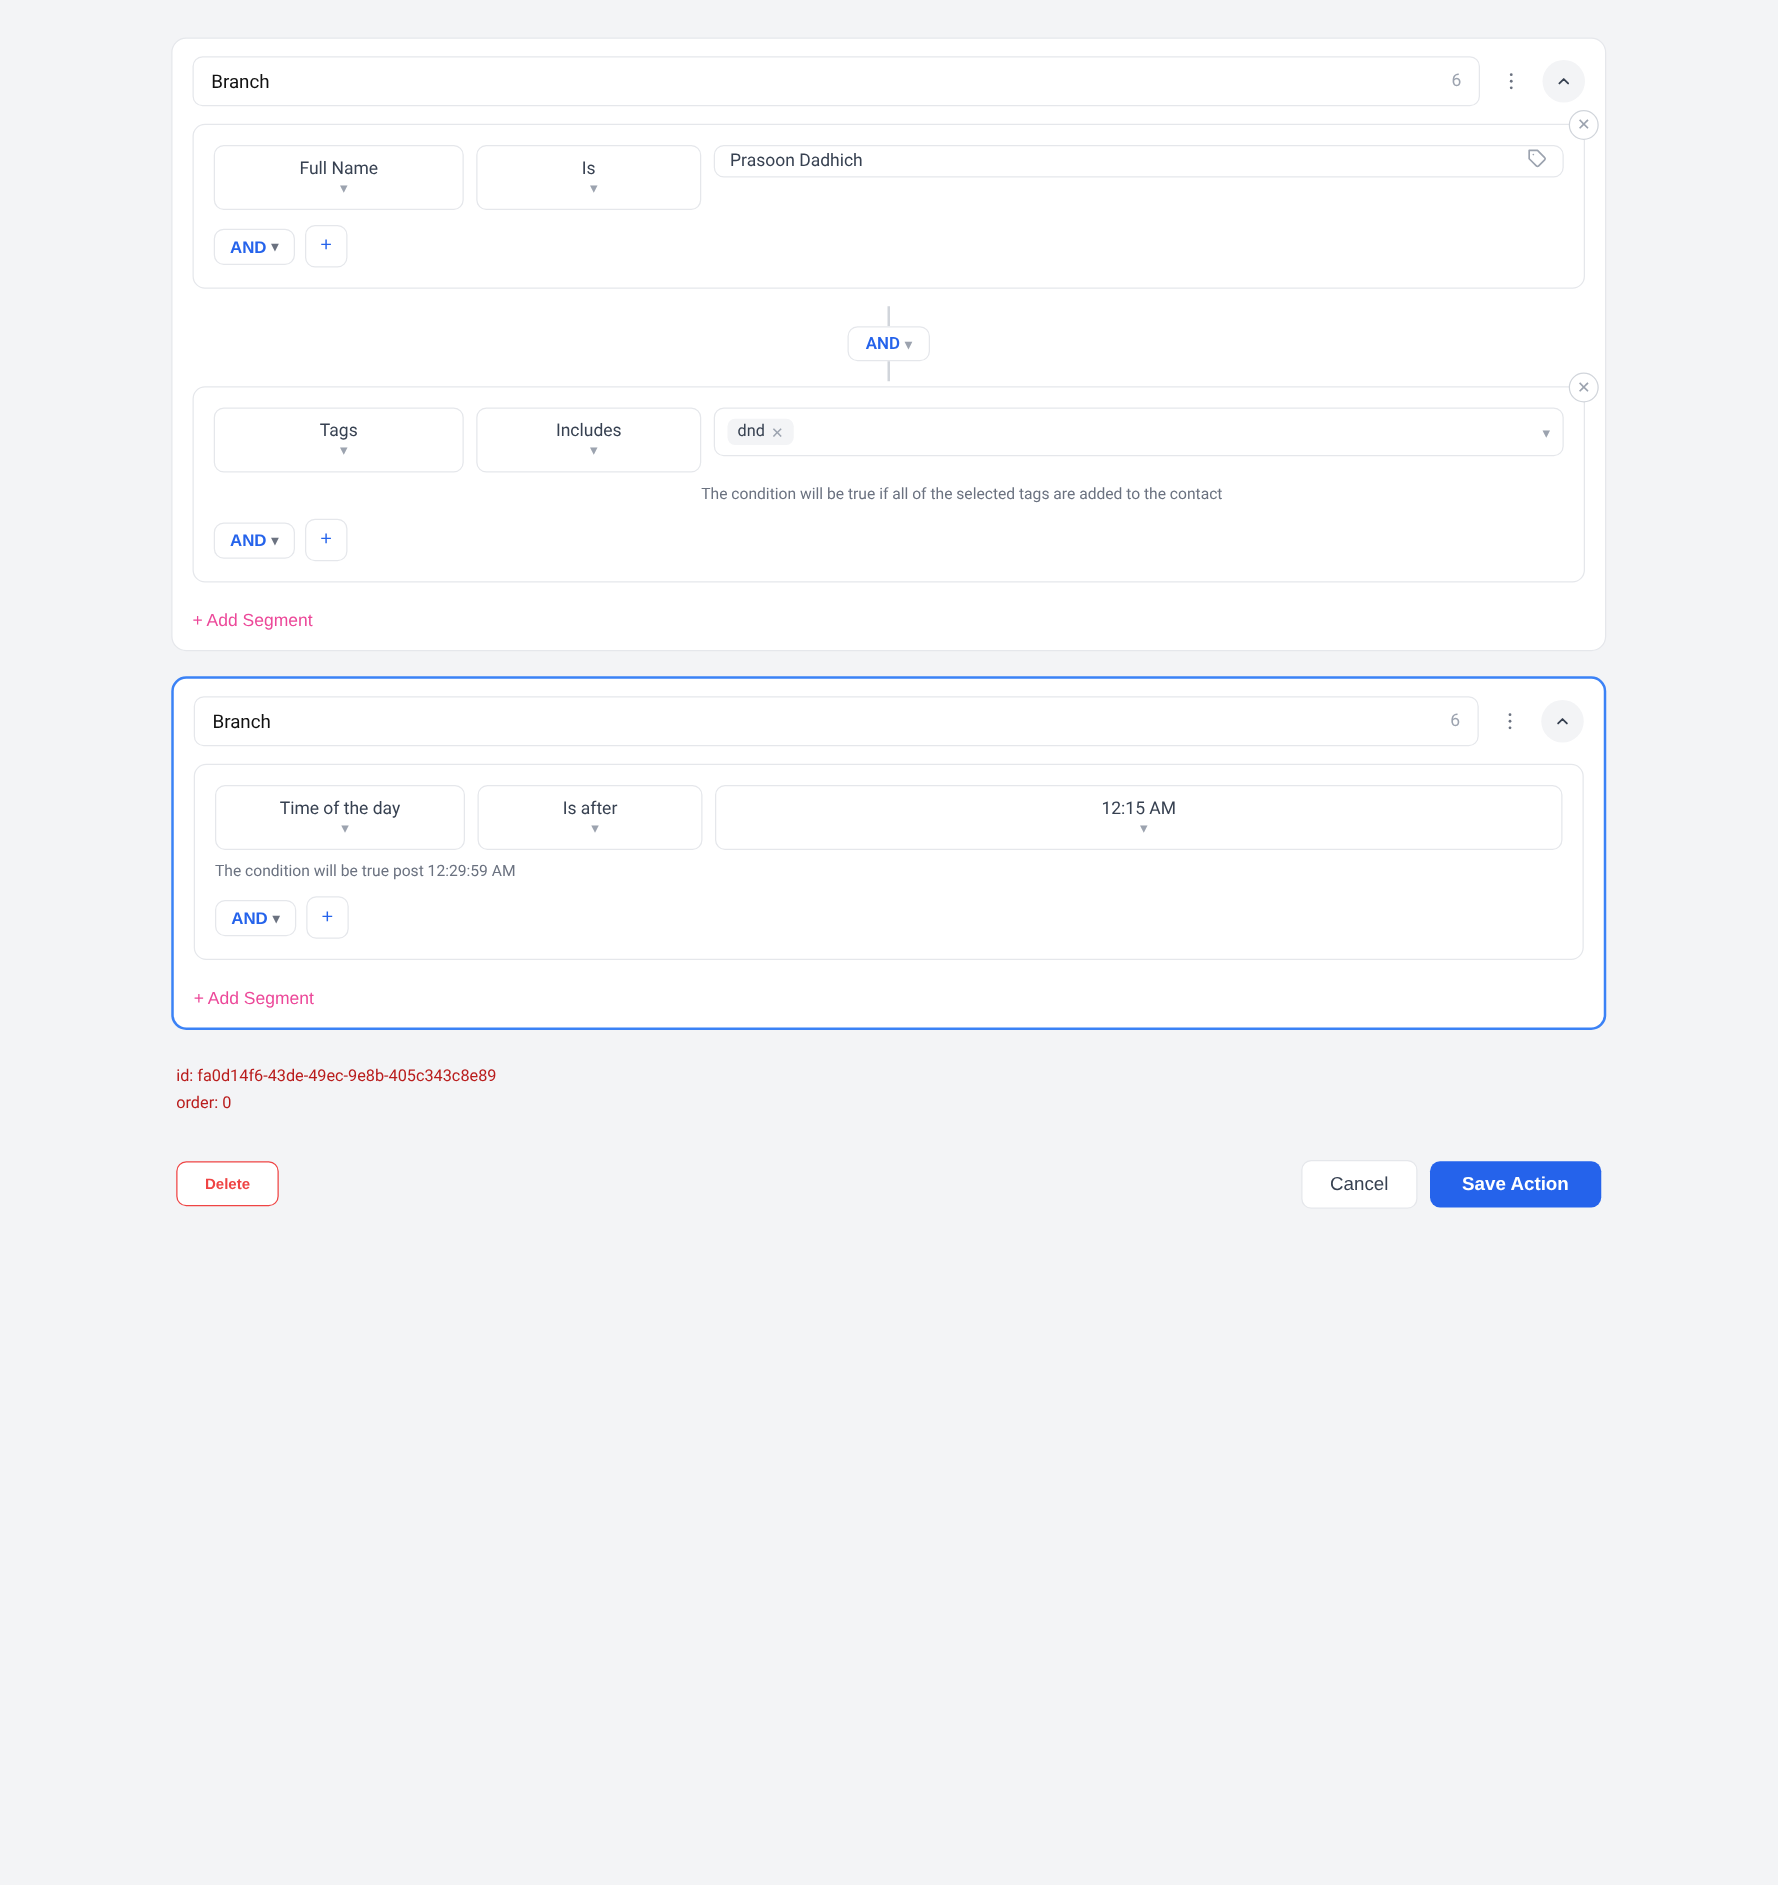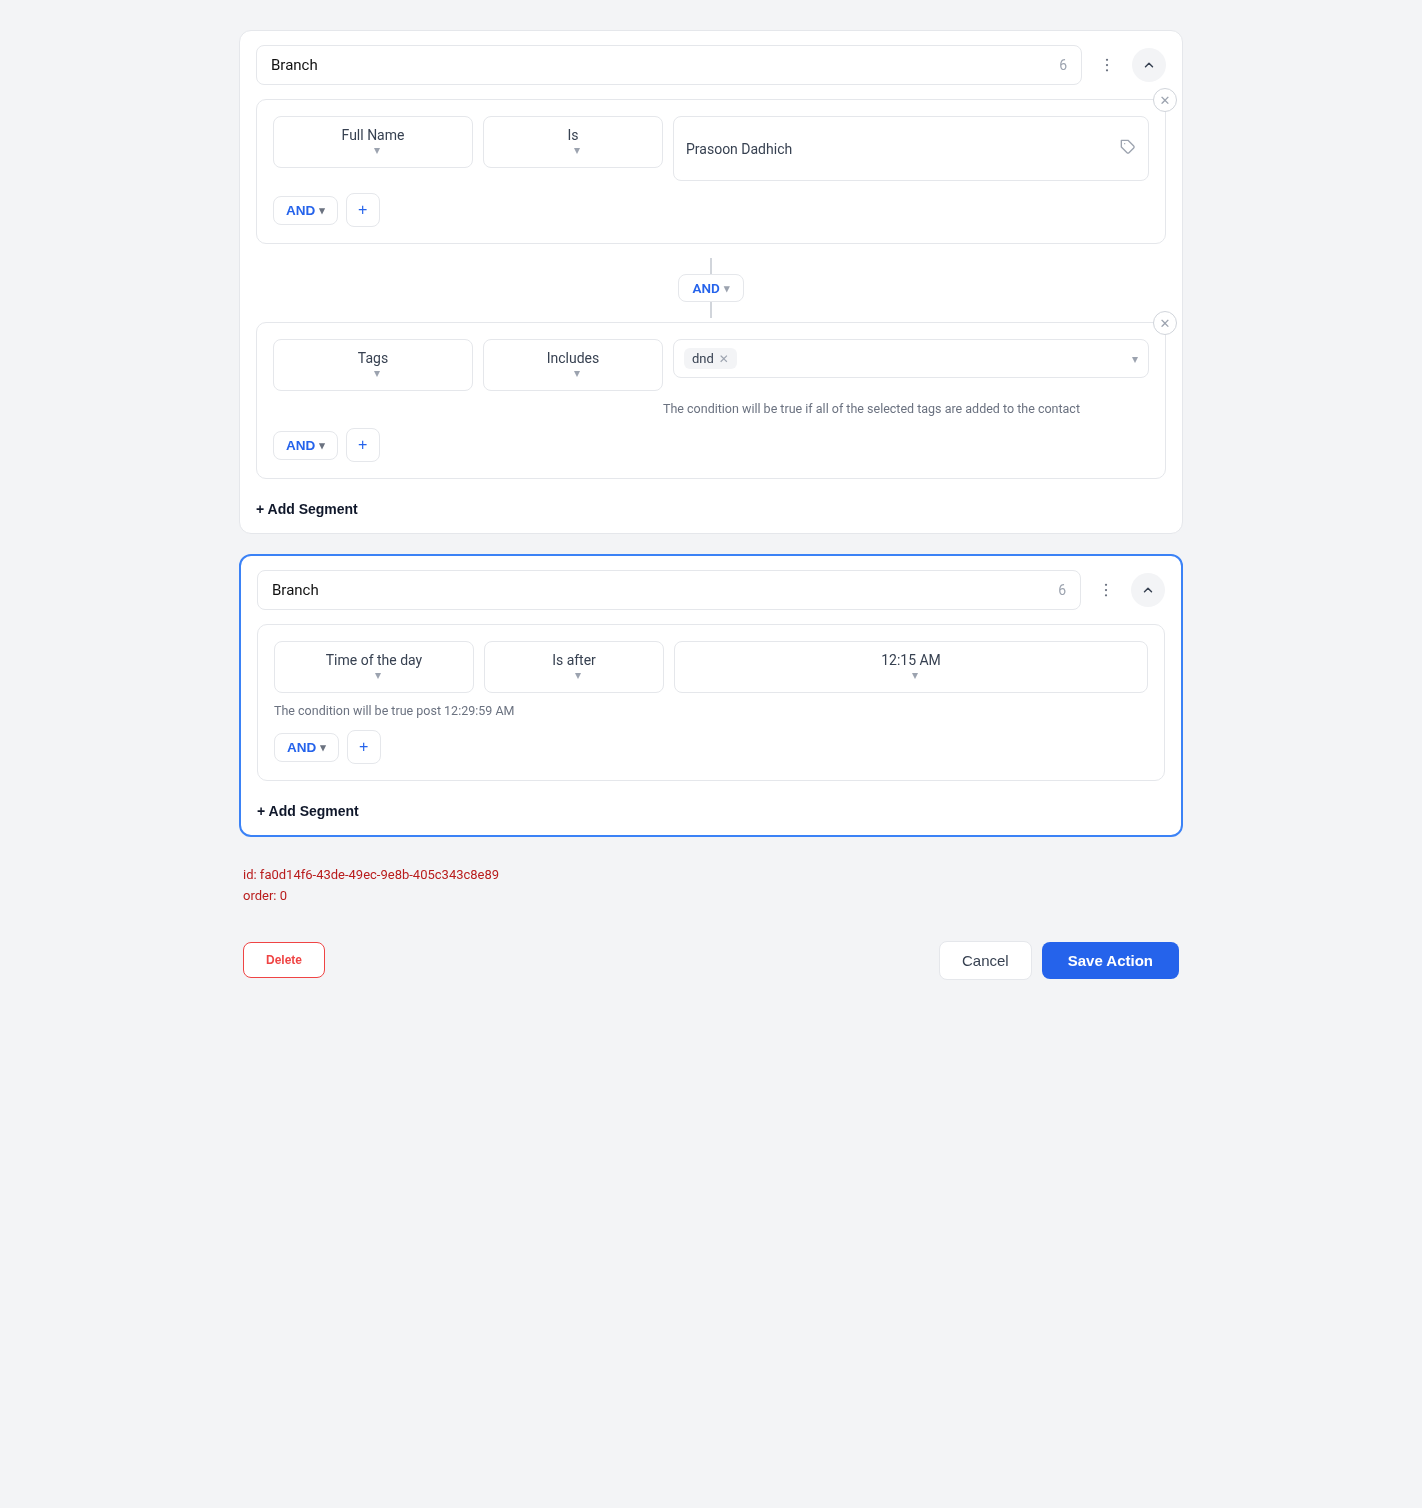--- a/index.html
+++ b/index.html
@@ -6,21 +6,21 @@
     body {
       font-family: -apple-system, BlinkMacSystemFont, 'Segoe UI', Roboto, sans-serif;
       background: #f3f4f6;
       min-height: 1508px;
       display: flex;
       align-items: flex-start;
       justify-content: center;
       padding: 20px;
     }
     .page-container {
-      width: 944px;
+      width: 1148px;
       background: #f3f4f6;
       padding: 10px 0 20px 0;
     }
     .branch-card {
       background: #fff;
       border: 1.5px solid #e5e7eb;
       border-radius: 12px;
       margin-bottom: 20px;
       padding: 0;
       position: relative;
@@ -220,27 +220,27 @@
       background: #fff;
       color: #2563eb;
       font-size: 13.5px;
       font-weight: 600;
       cursor: pointer;
       display: flex;
       align-items: center;
       gap: 4px;
     }
     .add-segment {
-      color: #0f172a;
+      color: #ec4899;
       font-size: 14px;
       cursor: pointer;
       padding: 8px 16px 16px 16px;
       background: none;
       border: none;
-      font-weight: 700;
+      font-weight: 400;
       display: flex;
       align-items: center;
       gap: 4px;
     }
     .drag-dots {
       display: grid;
       grid-template-columns: 1fr 1fr;
       gap: 3px;
       width: 12px;
     }
@@ -299,21 +299,21 @@
       cursor: pointer;
     }
     .footer-right {
       display: flex;
       align-items: center;
     }
     .value-input {
       flex: 1;
       border: 1.5px solid #e5e7eb;
       border-radius: 8px;
-      padding: 22px 12px;
+      padding: 2px 12px;
       font-size: 14px;
       color: #374151;
       background: #fff;
       display: flex;
       align-items: center;
       justify-content: space-between;
       cursor: pointer;
     }
     .value-input .tag-icon {
       color: #9ca3af;

